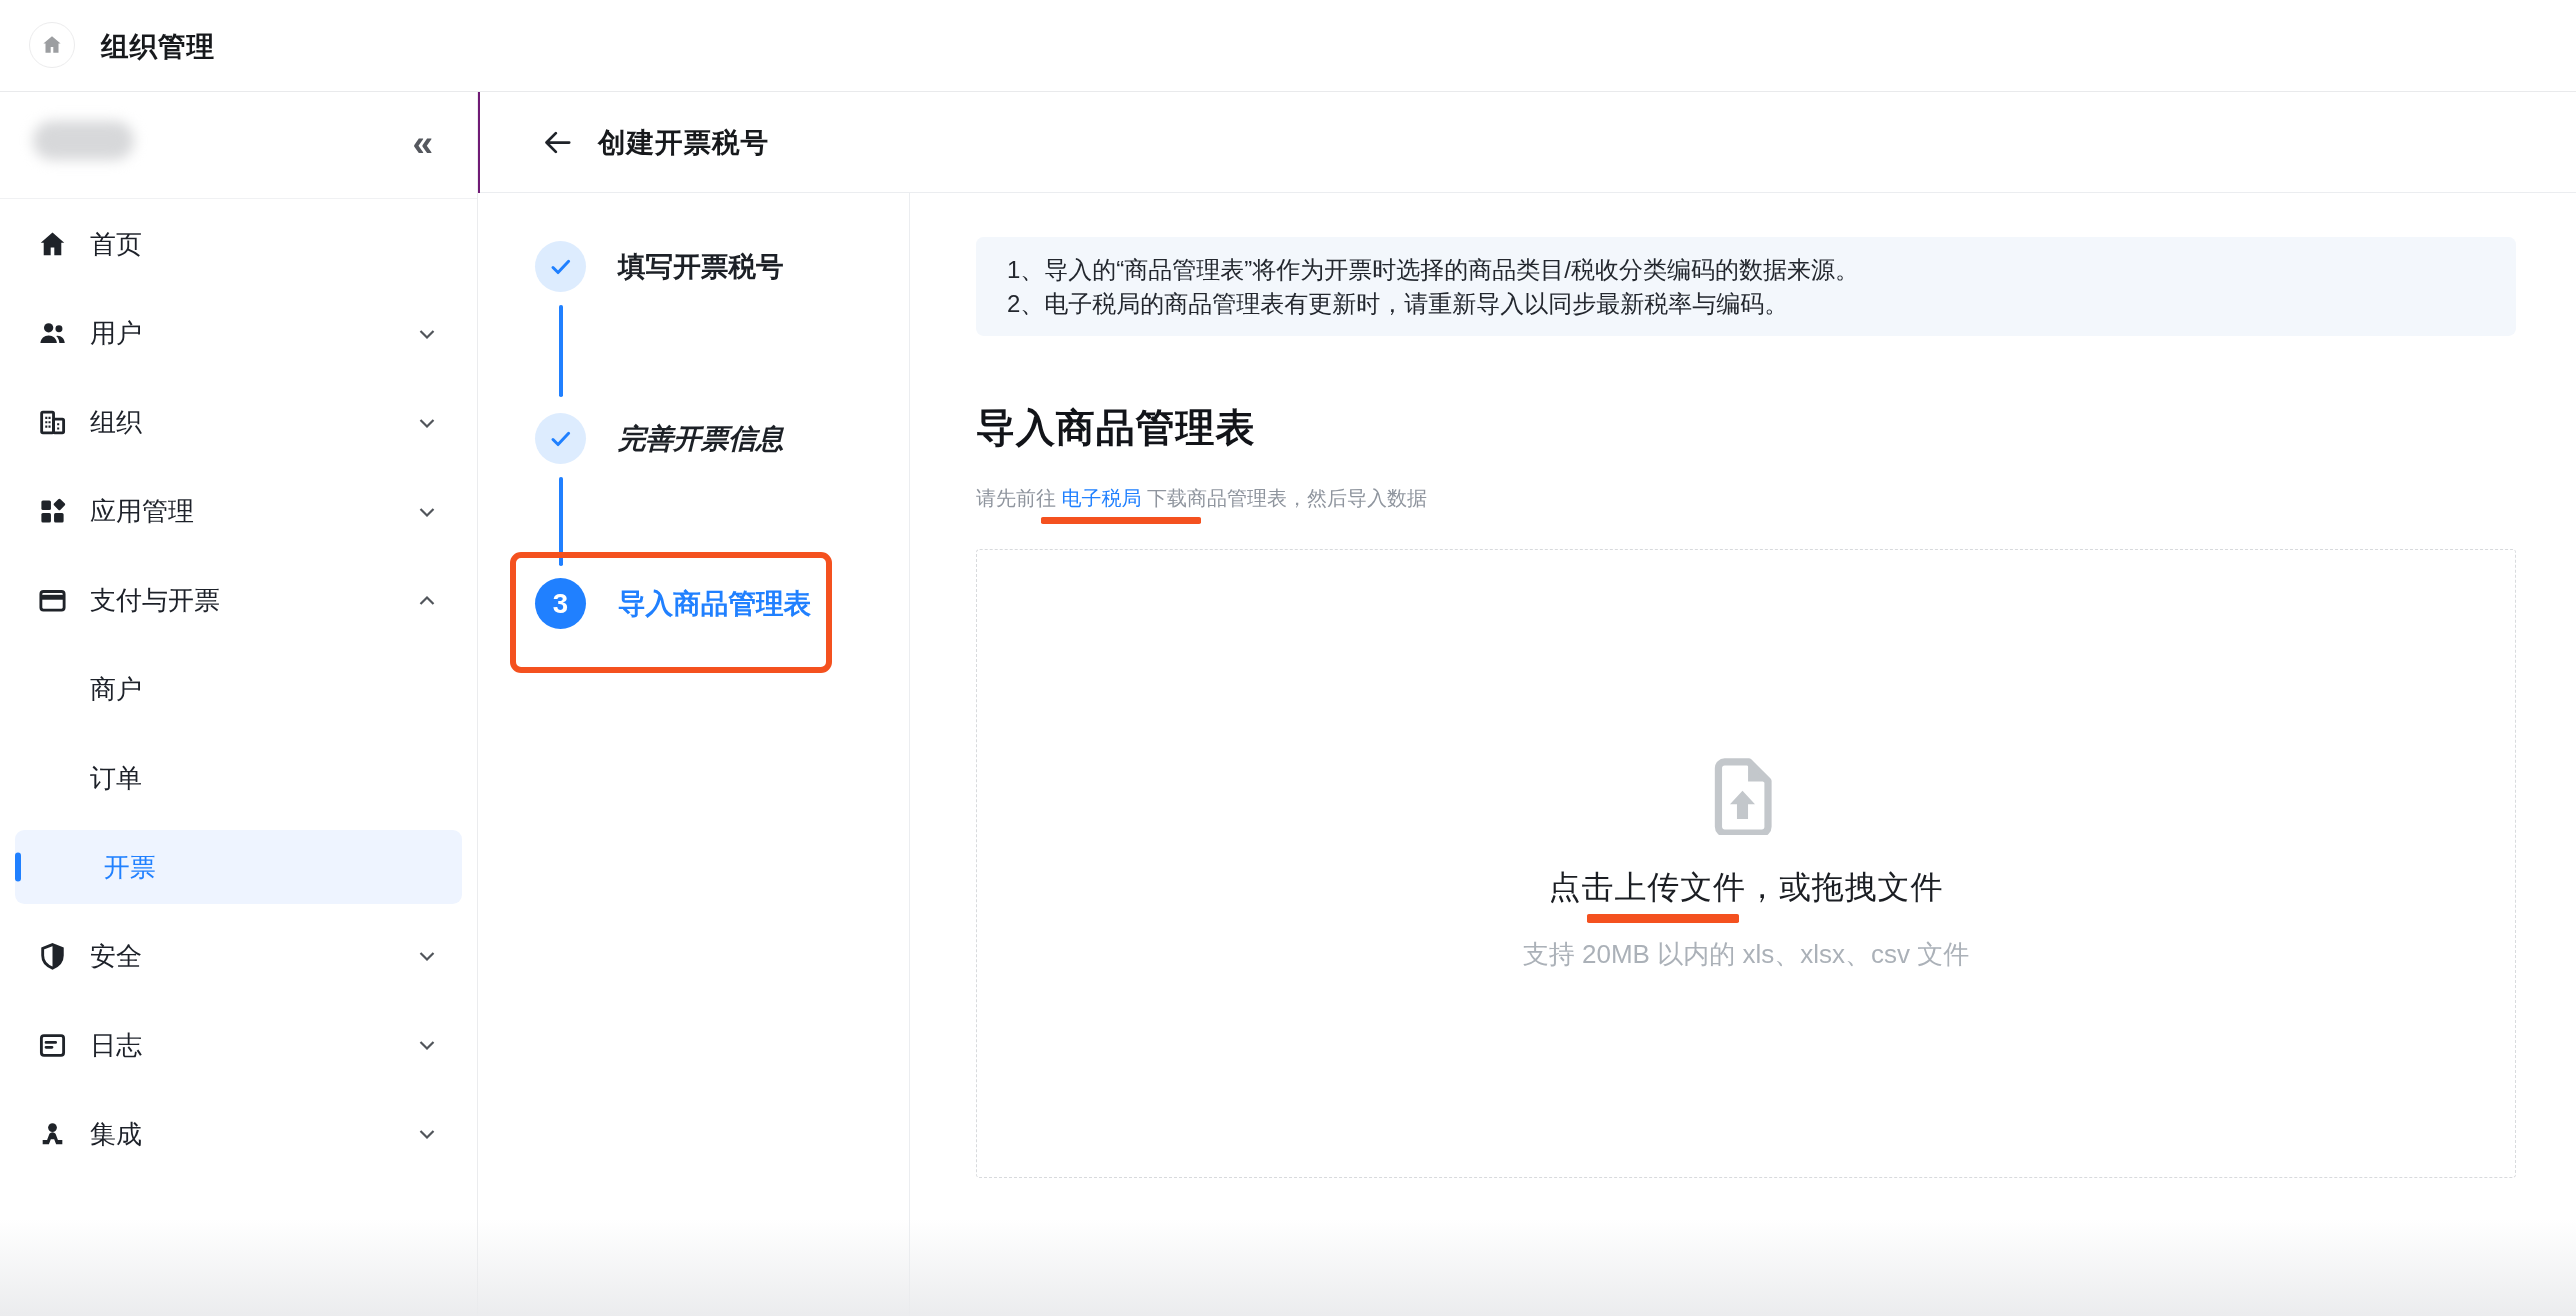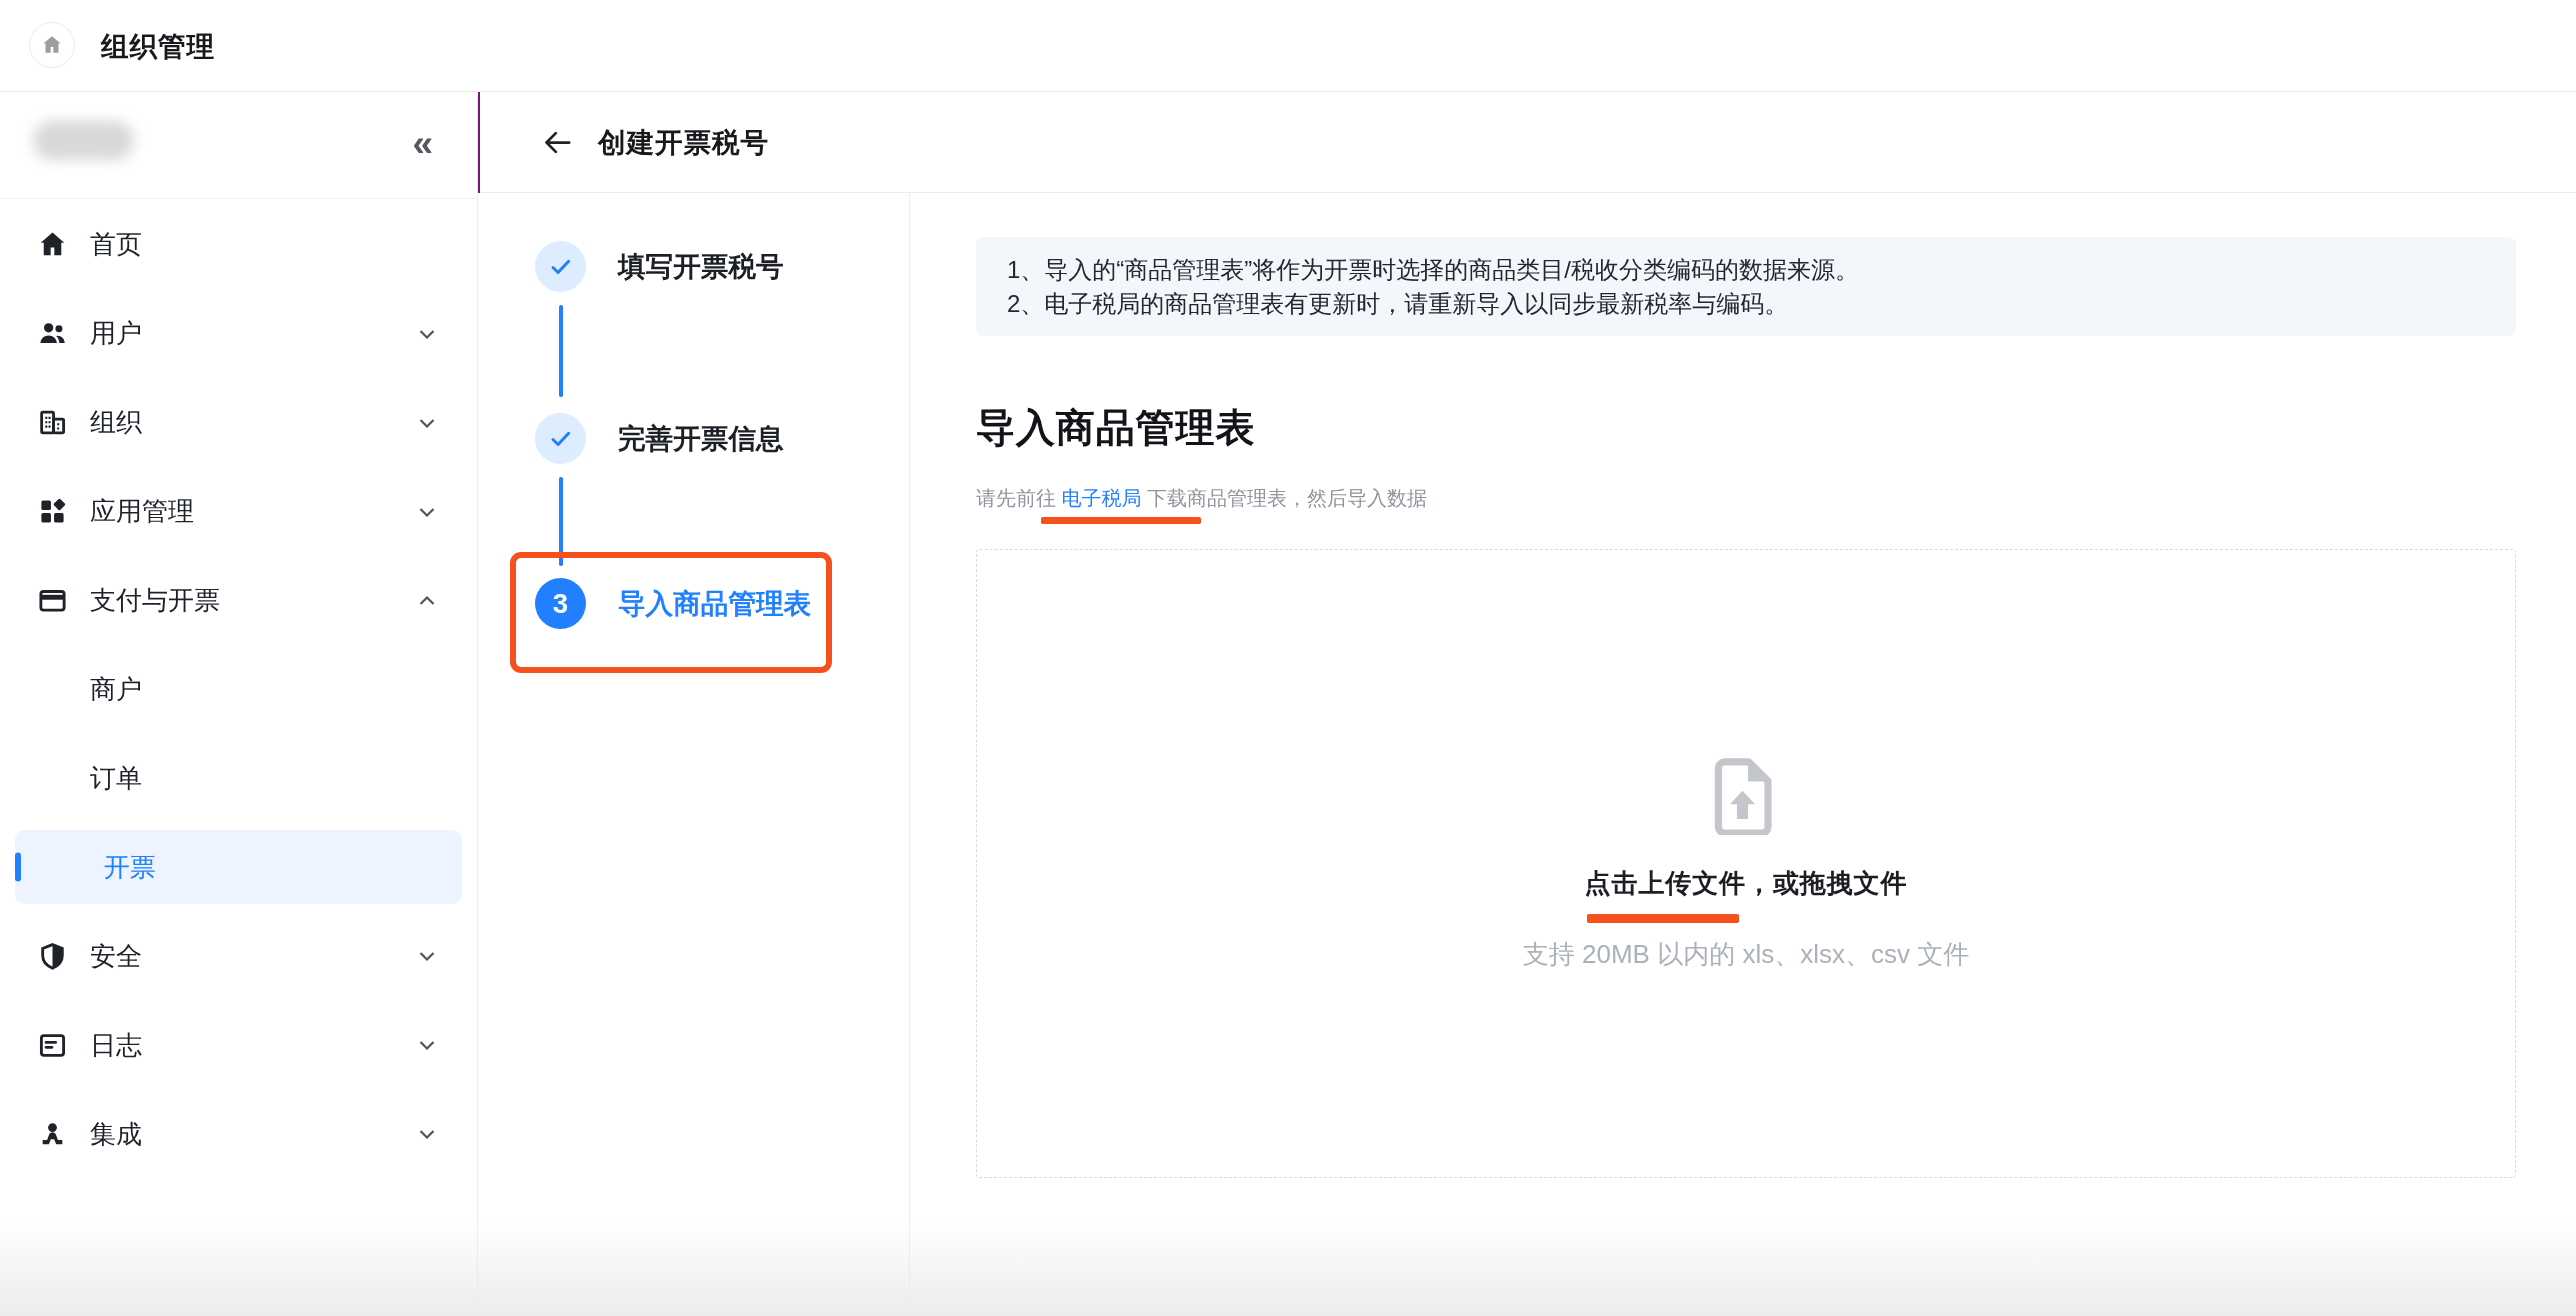--- a/index.html
+++ b/index.html
@@ -52,21 +52,21 @@
 
   
   .content{position:absolute;left:910px;top:193px;width:1666px;height:1123px;background:#fff;}
   .info-box{position:absolute;left:66px;top:44px;width:1540px;height:99px;background:var(--info-bg);border-radius:7.4px;padding:15.6px 31px;font-size:24px;line-height:34px;color:#23272e;}
   .section-title{position:absolute;left:66px;top:208px;font-size:39px;font-weight:700;color:#121419;letter-spacing:0.9px;}
   .link-line{position:absolute;left:66px;top:289px;font-size:20px;line-height:33px;color:var(--gray);}
   .link-line a{color:var(--accent);text-decoration:none;cursor:pointer;}
   .link-underline{position:absolute;left:65px;top:35px;width:160px;height:7.4px;background:var(--annotation);border-radius:1.8px;}
   .upload-box{position:absolute;left:66px;top:356px;width:1540px;height:629px;border:1.8px dashed #d8dadd;border-radius:3.7px;background:#fff;cursor:pointer;}
   .upload-icon{position:absolute;left:736px;top:208px;width:59px;height:77px;}
-  .upload-main{position:absolute;left:0;top:316px;width:100%;text-align:center;font-size:26px;font-weight:700;color:#1b1e23;letter-spacing:0.9px;}
+  .upload-main{position:absolute;left:0;top:316px;width:100%;text-align:center;font-size:32px;font-weight:400;color:#1b1e23;letter-spacing:0.9px;}
   .upload-underline{position:absolute;left:610px;top:364px;width:152px;height:9.2px;background:var(--annotation);border-radius:1.8px;}
   .upload-hint{position:absolute;left:0;top:387px;width:100%;text-align:center;font-size:26px;color:var(--hint);}
 
   .bottom-fade{position:absolute;left:0;bottom:0;width:100%;height:97px;background:linear-gradient(to bottom,rgba(236,237,239,0),rgba(234,235,237,0.95));pointer-events:none;z-index:8;}
 </style>
 </head>
 <body>
 
 <div class="page">
 
@@ -241,21 +241,21 @@
     </div>
     <div class="step-label" style="top:48px;">填写开票税号</div>
 
     <div class="connector" style="top:112px;height:92px;"></div>
 
     <div class="step-circle done" style="left:57px;top:220px;">
       <svg viewBox="0 0 24 24" fill="none" stroke="#2080ff" stroke-width="2.6" stroke-linecap="round" stroke-linejoin="round">
           <path d="M5.2 12.6l4.4 4.4 9.2-9.8"></path>
         </svg>
     </div>
-    <div class="step-label" style="top:220px;">完善开票信息</div>
+    <div class="step-label" style="top:220px;font-style:italic;">完善开票信息</div>
 
     <div class="connector" style="top:284px;height:89px;"></div>
 
     <div class="step-circle current" style="left:57px;top:385px;">3</div>
     <div class="step-label current" style="top:385px;">导入商品管理表</div>
 
     <div class="annotation-box"></div>
   </div>
 
   <div class="content">

